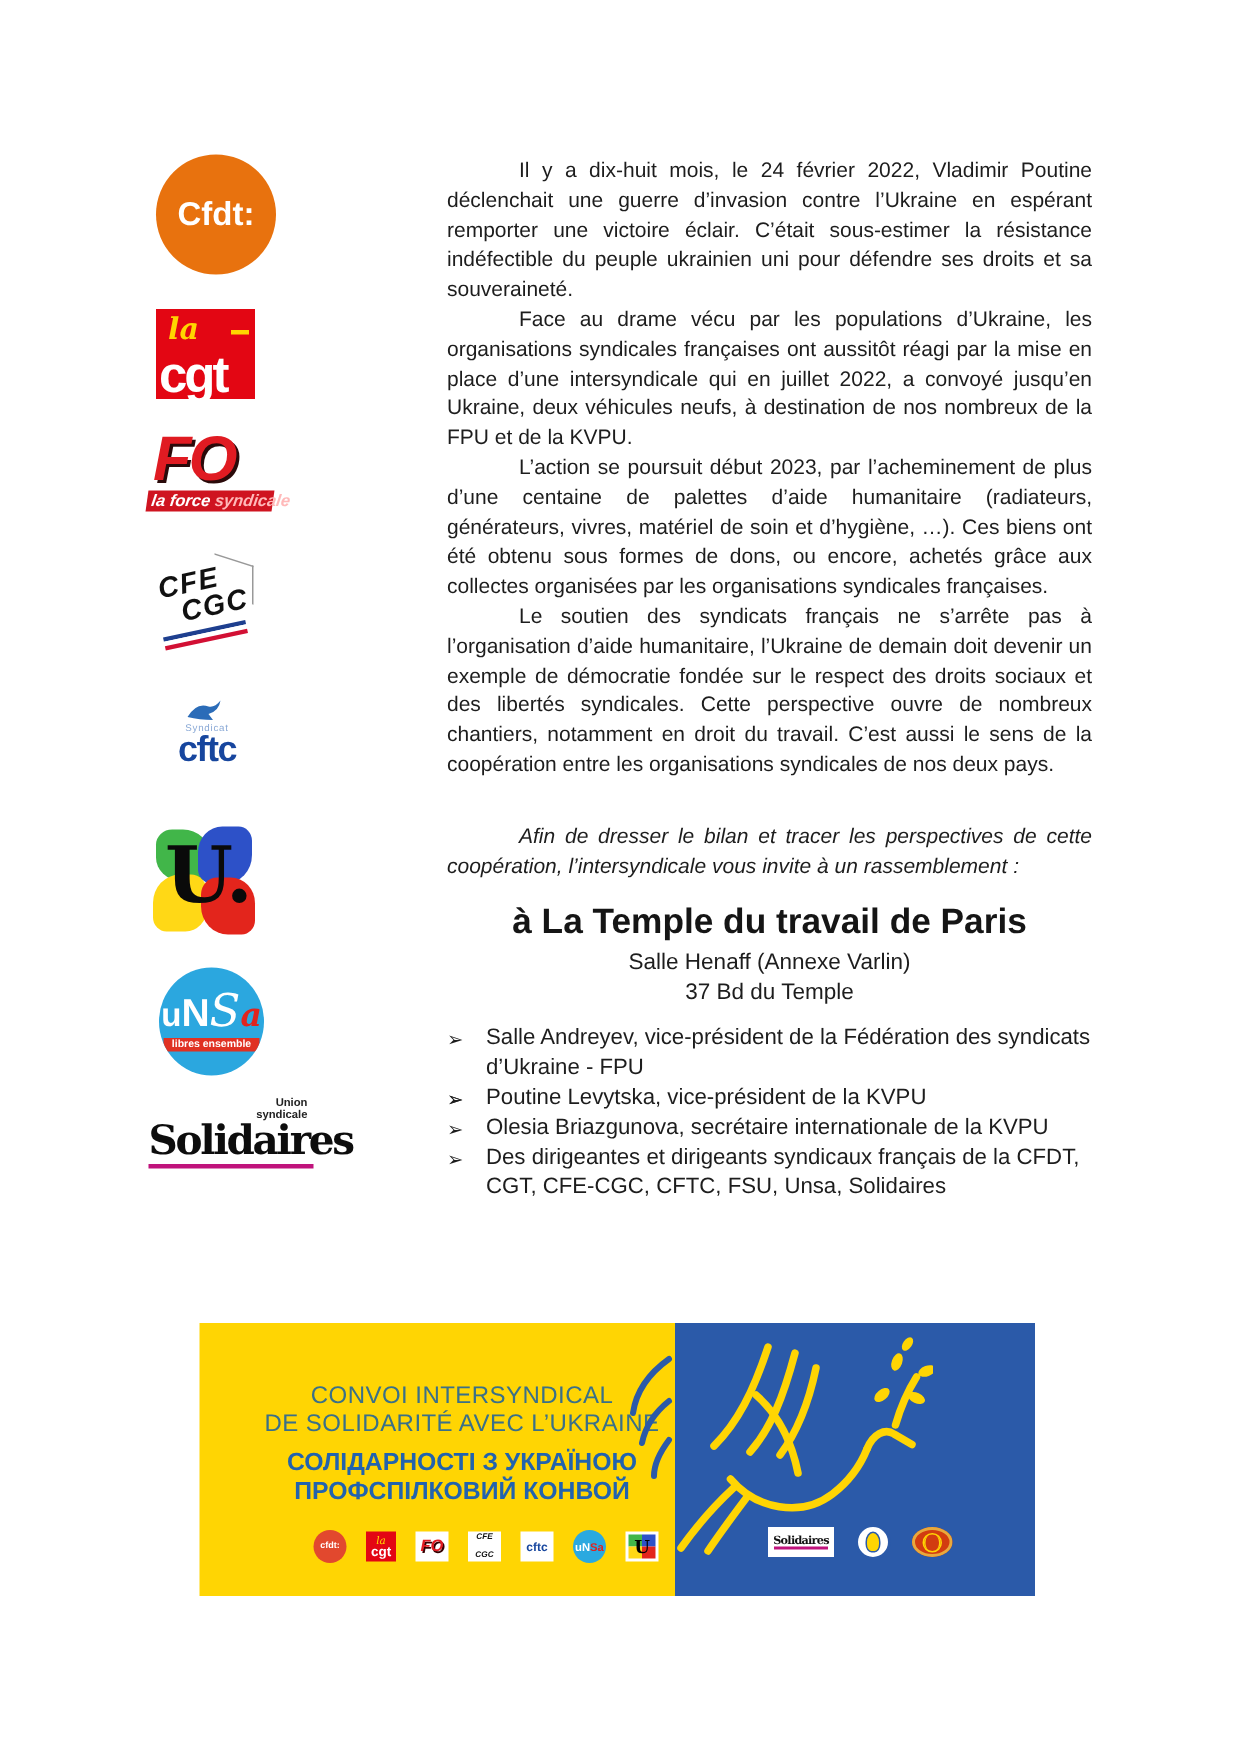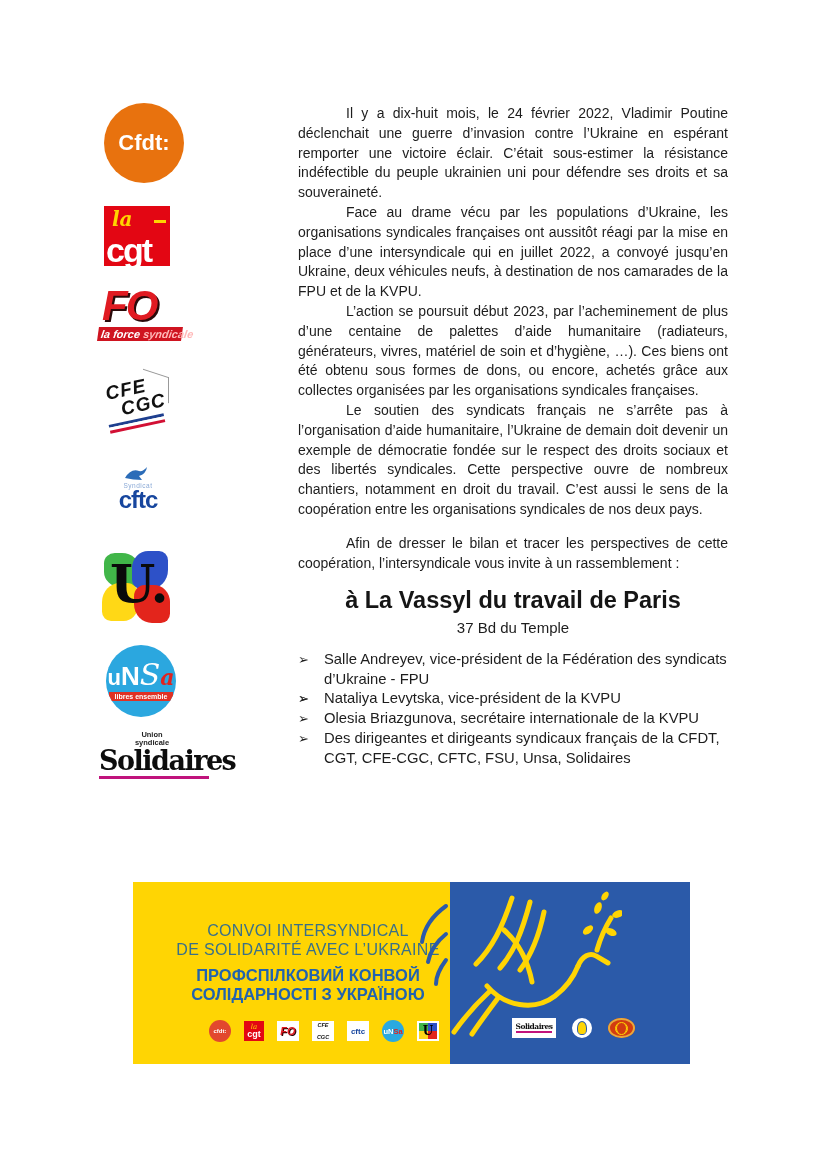--- a/index.html
+++ b/index.html
@@ -71,31 +71,31 @@
   .unsa-letters .u { color:#fff; font-weight:bold; font-size:22px; }
   .unsa-letters .n { color:#fff; font-weight:900; font-size:26px; }
   .unsa-letters .s { color:#fff; font-family:"DejaVu Serif", serif; font-style:italic; font-size:30px; }
   .unsa-letters .a { color:#e0231f; font-family:"DejaVu Serif", serif; font-style:italic;
     font-weight:bold; font-size:22px; }
   .unsa-ribbon { position:absolute; left:3px; bottom:16px; width:64px; background:#e03123;
     color:#fff; font-size:7px; font-weight:bold; text-align:center; padding:1px 0; }
 
   
   .sol-logo { left:99px; top:731px; width:110px; }
-  .sol-small { text-align:center; font-size:7.5px; font-weight:bold; color:#222; line-height:8px;
+  .sol-small { text-align:right; font-size:7.5px; font-weight:bold; color:#222; line-height:8px;
     padding-right:4px; }
   .sol-txt { font-family:"DejaVu Serif", serif; font-weight:bold; font-size:27px; color:#0d0d0d;
     letter-spacing:-1.5px; line-height:28px; }
   .sol-bar { height:3px; background:#c0137c; margin-top:1px; }
 
   
   .content { position:absolute; left:298px; top:104px; width:430px; }
   .content p.body-par { font-size:14px; line-height:19.8px; text-align:justify;
     text-indent:48px; color:#1d1d1d; }
-  .content p.invite { margin-top:14px; }
+  .content p.invite { margin-top:28px;font-style:italic; }
   .event-head { margin-top:12px; text-align:center; font-weight:bold; font-size:23.5px;
     line-height:31px; color:#151515; }
   .venue { text-align:center; font-size:15px; line-height:19.5px; margin-top:2px; }
   .guests { margin-top:12px; }
   .guests-label { margin-left:-23px; font-size:14.8px; }
   .guest-list { list-style:none; margin-top:1px; }
   .guest-list li { position:relative; padding-left:26px; font-size:14.8px; line-height:19.8px; }
   .guest-list li .bullet { position:absolute; left:0; top:0; font-size:13px; }
 
   
@@ -215,54 +215,55 @@
         <div>Union</div>
         <div>syndicale</div>
       </div>
       <div class="sol-txt">Solidaires</div>
       <div class="sol-bar"></div>
     </div>
   </aside>
 
   <main class="content">
     <p class="body-par">Il y a dix-huit mois, le 24 février 2022, Vladimir Poutine déclenchait une guerre d’invasion contre l’Ukraine en espérant remporter une victoire éclair. C’était sous-estimer la résistance indéfectible du peuple ukrainien uni pour défendre ses droits et sa souveraineté.</p>
-    <p class="body-par">Face au drame vécu par les populations d’Ukraine, les organisations syndicales françaises ont aussitôt réagi par la mise en place d’une intersyndicale qui en juillet 2022, a convoyé jusqu’en Ukraine, deux véhicules neufs, à destination de nos camarades de la FPU et de la KVPU.</p>
+    <p class="body-par">Face au drame vécu par les populations d’Ukraine, les organisations syndicales françaises ont aussitôt réagi par la mise en place d’une intersyndicale qui en juillet 2022, a convoyé jusqu’en Ukraine, deux véhicules neufs, à destination de nos nombreux de la FPU et de la KVPU.</p>
     <p class="body-par">L’action se poursuit début 2023, par l’acheminement de plus d’une centaine de palettes d’aide humanitaire (radiateurs, générateurs, vivres, matériel de soin et d’hygiène, …). Ces biens ont été obtenu sous formes de dons, ou encore, achetés grâce aux collectes organisées par les organisations syndicales françaises.</p>
     <p class="body-par">Le soutien des syndicats français ne s’arrête pas à l’organisation d’aide humanitaire, l’Ukraine de demain doit devenir un exemple de démocratie fondée sur le respect des droits sociaux et des libertés syndicales. Cette perspective ouvre de nombreux chantiers, notamment en droit du travail. C’est aussi le sens de la coopération entre les organisations syndicales de nos deux pays.</p>
     <p class="body-par invite">Afin de dresser le bilan et tracer les perspectives de cette coopération, l’intersyndicale vous invite à un rassemblement :</p>
 
     <div class="event-head">
-      <div>à La Vassyl du travail de Paris</div>
+      <div>à La Temple du travail de Paris</div>
     </div>
 
     <div class="venue">
+      <div>Salle Henaff (Annexe Varlin)</div>
       <div>37 Bd du Temple</div>
     </div>
 
     <div class="guests">
       <ul class="guest-list">
         <li><span class="bullet">➢</span><span>Salle Andreyev, vice-président de la Fédération des syndicats d’Ukraine - FPU</span></li>
         <li><span class="bullet">➢</span></li>
-        <li><span class="bullet">➢</span><span>Nataliya Levytska, vice-président de la KVPU</span></li>
+        <li><span class="bullet">➢</span><span>Poutine Levytska, vice-président de la KVPU</span></li>
         <li><span class="bullet">➢</span><span>Olesia Briazgunova, secrétaire internationale de la KVPU</span></li>
         <li><span class="bullet">➢</span><span>Des dirigeantes et dirigeants syndicaux français de la CFDT, CGT, CFE-CGC, CFTC, FSU, Unsa, Solidaires</span></li>
       </ul>
     </div>
   </main>
 
   <section class="banner">
     <div class="banner-yellow">
       <div class="banner-titles">
         <div class="t-fr">
           <div>CONVOI INTERSYNDICAL</div>
           <div>DE SOLIDARITÉ AVEC L’UKRAINE</div>
         </div>
         <div class="t-ua">
+          <div>СОЛІДАРНОСТІ З УКРАЇНОЮ</div>
           <div>ПРОФСПІЛКОВИЙ КОНВОЙ</div>
-          <div>СОЛІДАРНОСТІ З УКРАЇНОЮ</div>
         </div>
       </div>
 
       <svg class="wingtips-svg" width="34" height="100" viewBox="0 0 34 100">
         <g fill="none" stroke="#2b5aa9" stroke-width="4" stroke-linecap="round">
           <path d="M30 6 C16 16 8 28 6 42"></path>
           <path d="M30 34 C20 42 14 52 12 62"></path>
           <path d="M30 60 C24 68 20 76 20 84"></path>
         </g>
       </svg>

